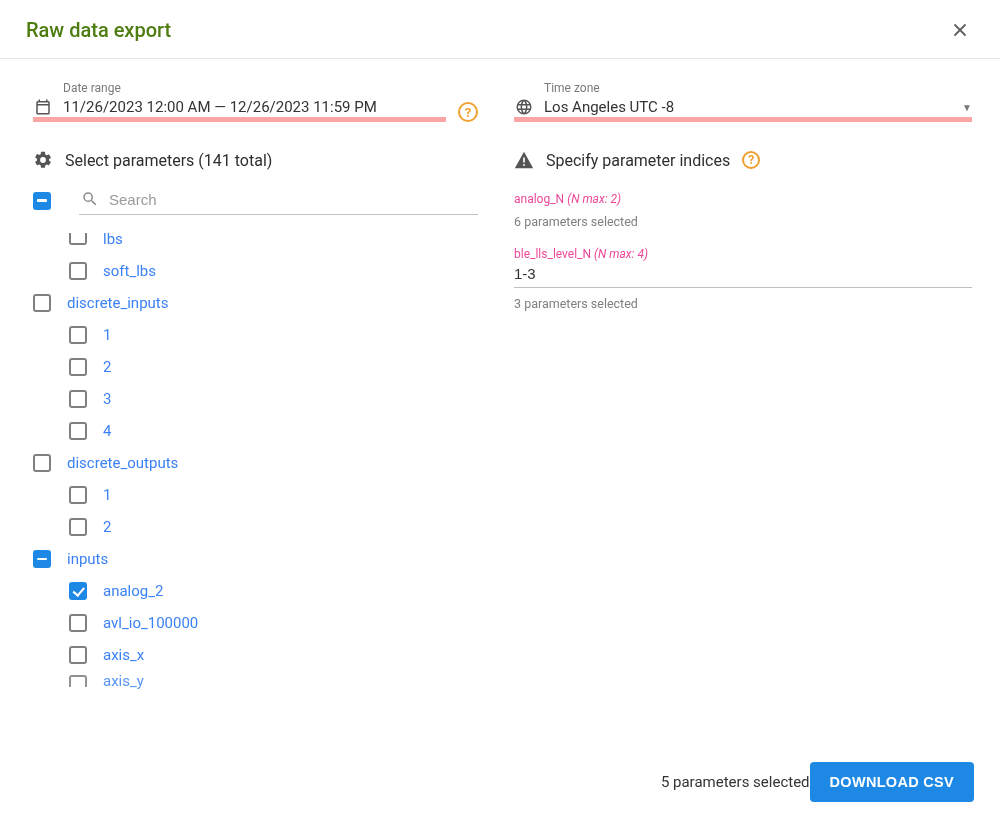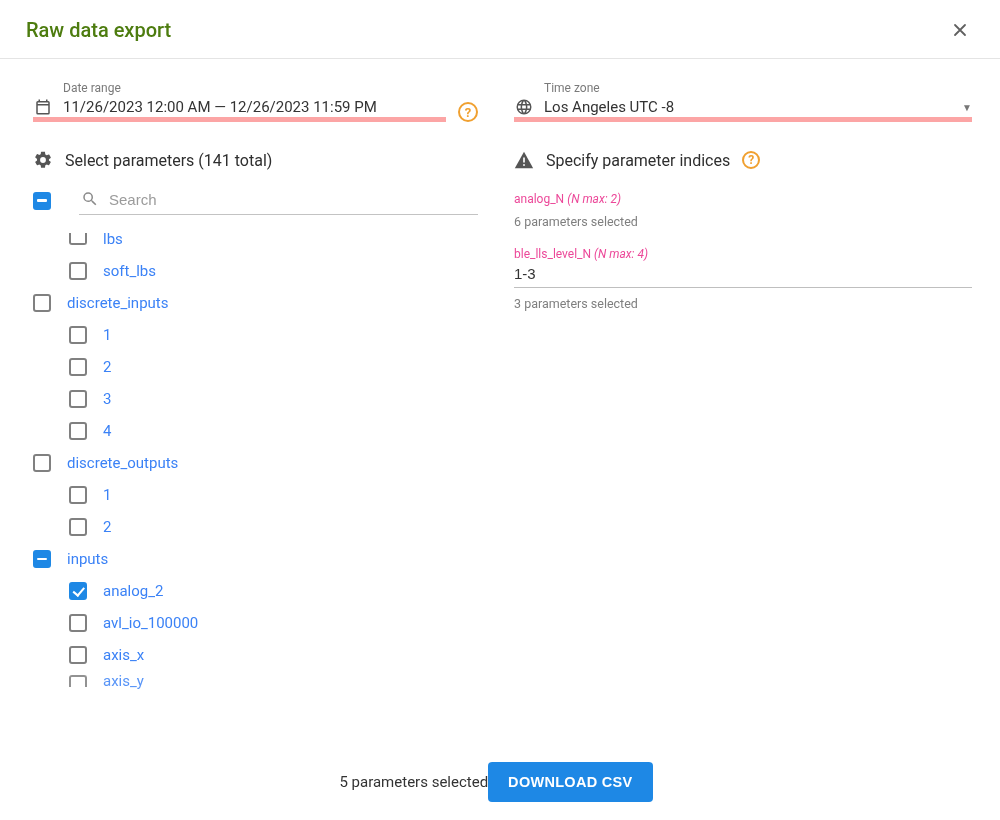--- a/index.html
+++ b/index.html
@@ -208,21 +208,21 @@
   .index-status {
     font-size: 12.5px;
     color:#7f7f7f;
     margin-top:8px;
   }
   .index-focused .index-input { border-bottom:1px solid #1e88e5;}
   
   .footer {
     display:flex;
     align-items:center;
-    justify-content:center;
+    justify-content:flex-end;
     padding: 18px 26px 18px 18px;
   }
   .footer-status { font-size:15px; color:#333;}
   .download-btn {
     background:#1e88e5;
     color:#ffffff;
     border:none;
     border-radius:4px;
     padding:12px 20px;
     font-size:14.5px;

